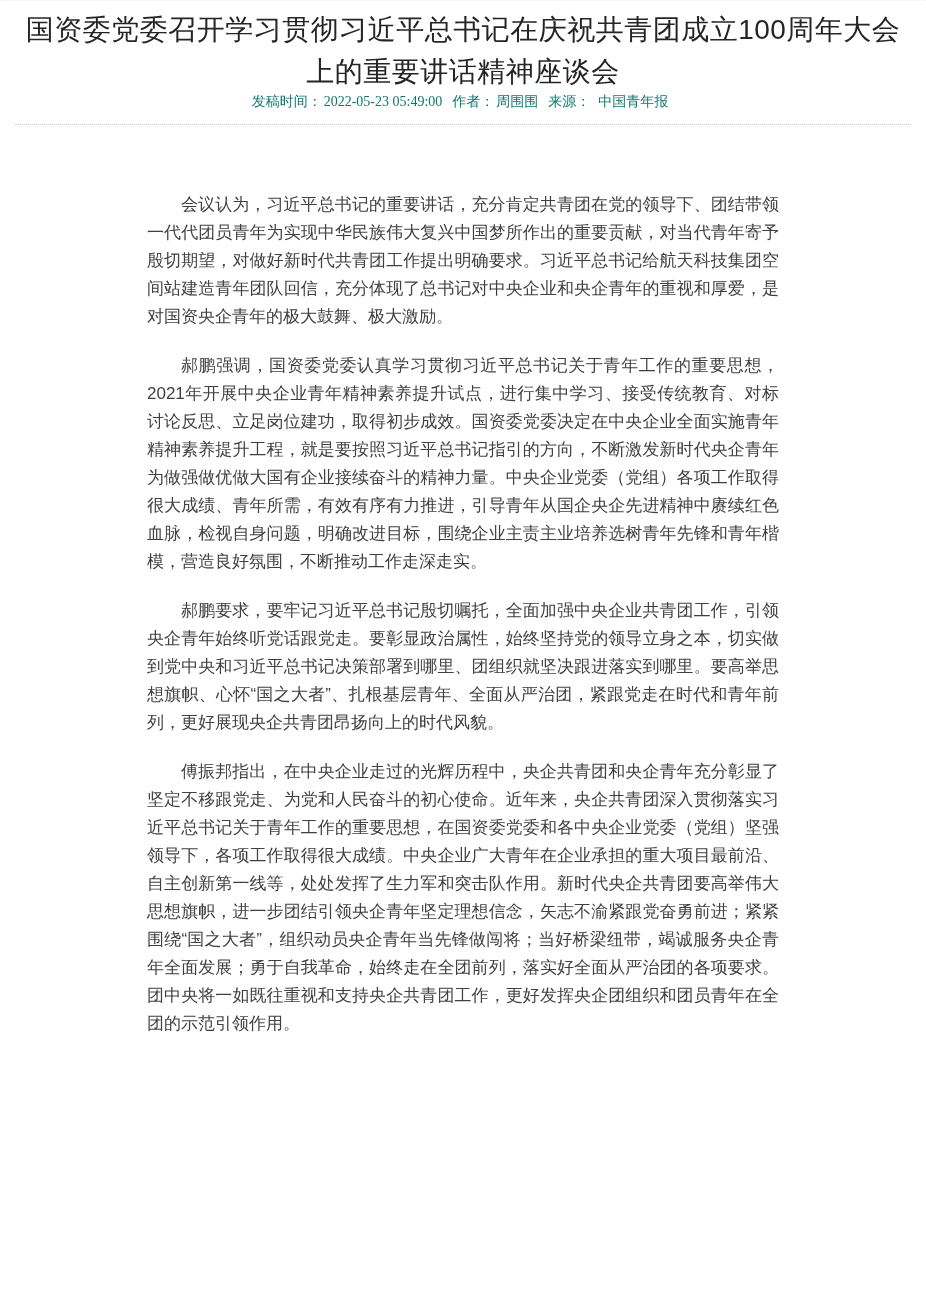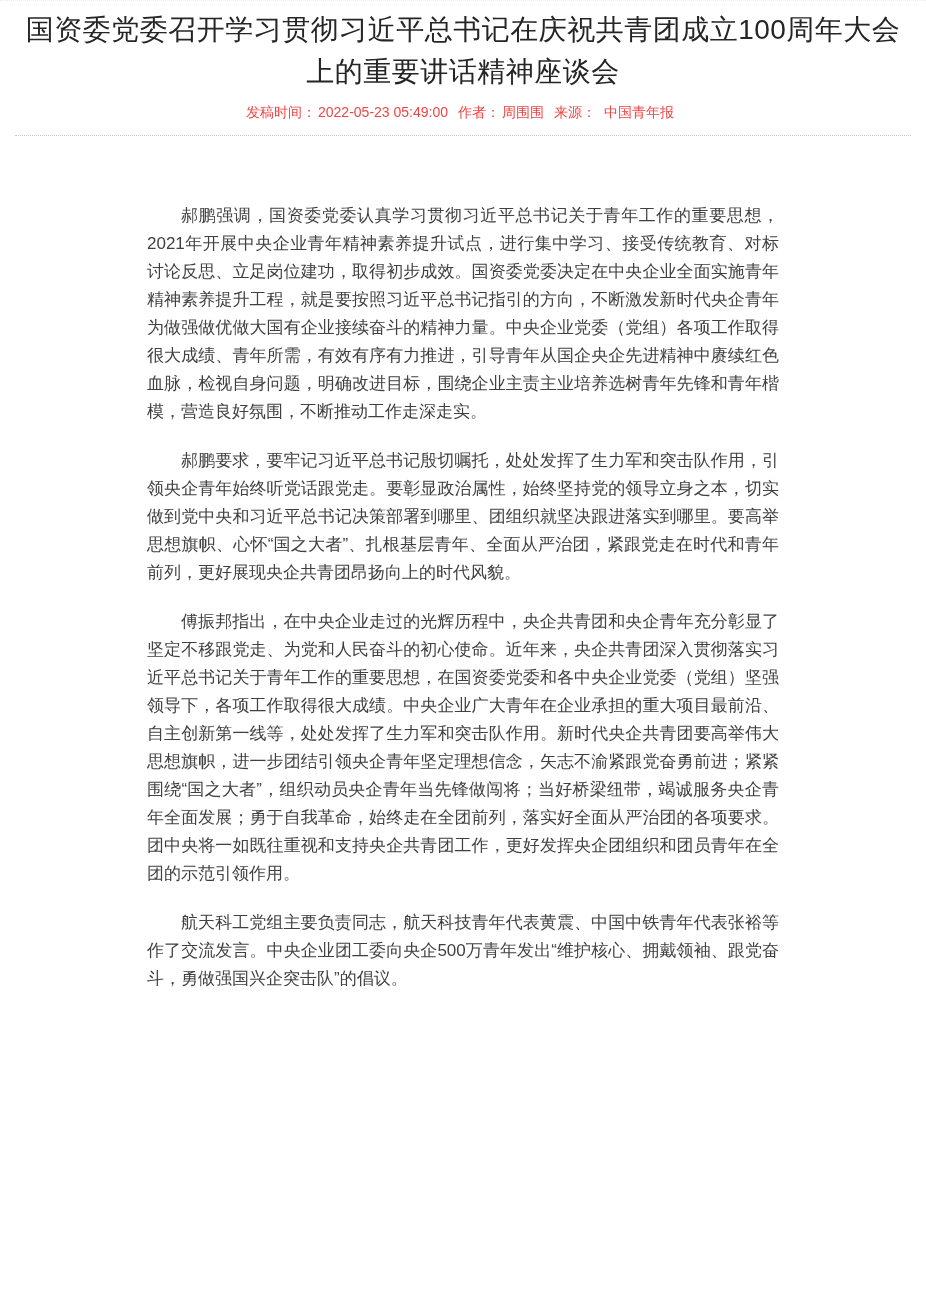--- a/index.html
+++ b/index.html
@@ -20,25 +20,26 @@
   }
   .article-title {
     font-size: 28px;
     font-weight: 400;
     line-height: 42px;
     color: #252525;
     text-align: center;
     letter-spacing: 0.5px;
   }
   .article-meta {
-    margin-top: 11px;
+    margin-top: 0;
     text-align: center;
     font-size: 14px;
-    color: #ef4444;
+    color: #0f766e;
     white-space: nowrap;
+    font-family: Liberation Serif, serif;
   }
   .article-meta .meta-item { margin: 0 2px; }
   .article-meta .meta-value { margin-right: 8px; }
   .article-meta .meta-value-source { margin-left: 6px; }
   .divider {
     border: none;
     border-top: 1px dotted #cccccc;
     margin: 13px 15px 0 15px;
     height: 0;
   }
@@ -66,20 +67,20 @@
     <h1 class="article-title">国资委党委召开学习贯彻习近平总书记在庆祝共青团成立100周年大会上的重要讲话精神座谈会</h1>
 
     <div class="article-meta">
       <span class="meta-item">发稿时间：</span><span class="meta-value">2022-05-23 05:49:00</span><span class="meta-item">作者：</span><span class="meta-value">周围围</span><span class="meta-item">来源：</span><span class="meta-value meta-value-source">中国青年报</span>
     </div>
   </div>
 
   <hr class="divider">
 
   <div class="article-body">
+    <p>会议认为，习近平总书记的重要讲话，充分肯定共青团在党的领导下、团结带领一代代团员青年为实现中华民族伟大复兴中国梦所作出的重要贡献，对当代青年寄予殷切期望，对做好新时代共青团工作提出明确要求。习近平总书记给航天科技集团空间站建造青年团队回信，充分体现了总书记对中央企业和央企青年的重视和厚爱，是对国资央企青年的极大鼓舞、极大激励。</p>
     <p>郝鹏强调，国资委党委认真学习贯彻习近平总书记关于青年工作的重要思想，2021年开展中央企业青年精神素养提升试点，进行集中学习、接受传统教育、对标讨论反思、立足岗位建功，取得初步成效。国资委党委决定在中央企业全面实施青年精神素养提升工程，就是要按照习近平总书记指引的方向，不断激发新时代央企青年为做强做优做大国有企业接续奋斗的精神力量。中央企业党委（党组）各项工作取得很大成绩、青年所需，有效有序有力推进，引导青年从国企央企先进精神中赓续红色血脉，检视自身问题，明确改进目标，围绕企业主责主业培养选树青年先锋和青年楷模，营造良好氛围，不断推动工作走深走实。</p>
-    <p>郝鹏要求，要牢记习近平总书记殷切嘱托，处处发挥了生力军和突击队作用，引领央企青年始终听党话跟党走。要彰显政治属性，始终坚持党的领导立身之本，切实做到党中央和习近平总书记决策部署到哪里、团组织就坚决跟进落实到哪里。要高举思想旗帜、心怀“国之大者”、扎根基层青年、全面从严治团，紧跟党走在时代和青年前列，更好展现央企共青团昂扬向上的时代风貌。</p>
+    <p>郝鹏要求，要牢记习近平总书记殷切嘱托，全面加强中央企业共青团工作，引领央企青年始终听党话跟党走。要彰显政治属性，始终坚持党的领导立身之本，切实做到党中央和习近平总书记决策部署到哪里、团组织就坚决跟进落实到哪里。要高举思想旗帜、心怀“国之大者”、扎根基层青年、全面从严治团，紧跟党走在时代和青年前列，更好展现央企共青团昂扬向上的时代风貌。</p>
     <p>傅振邦指出，在中央企业走过的光辉历程中，央企共青团和央企青年充分彰显了坚定不移跟党走、为党和人民奋斗的初心使命。近年来，央企共青团深入贯彻落实习近平总书记关于青年工作的重要思想，在国资委党委和各中央企业党委（党组）坚强领导下，各项工作取得很大成绩。中央企业广大青年在企业承担的重大项目最前沿、自主创新第一线等，处处发挥了生力军和突击队作用。新时代央企共青团要高举伟大思想旗帜，进一步团结引领央企青年坚定理想信念，矢志不渝紧跟党奋勇前进；紧紧围绕“国之大者”，组织动员央企青年当先锋做闯将；当好桥梁纽带，竭诚服务央企青年全面发展；勇于自我革命，始终走在全团前列，落实好全面从严治团的各项要求。团中央将一如既往重视和支持央企共青团工作，更好发挥央企团组织和团员青年在全团的示范引领作用。</p>
-    <p>航天科工党组主要负责同志，航天科技青年代表黄震、中国中铁青年代表张裕等作了交流发言。中央企业团工委向央企500万青年发出“维护核心、拥戴领袖、跟党奋斗，勇做强国兴企突击队”的倡议。</p>
 
   </div>
 
 </div>
 
 </body></html>

